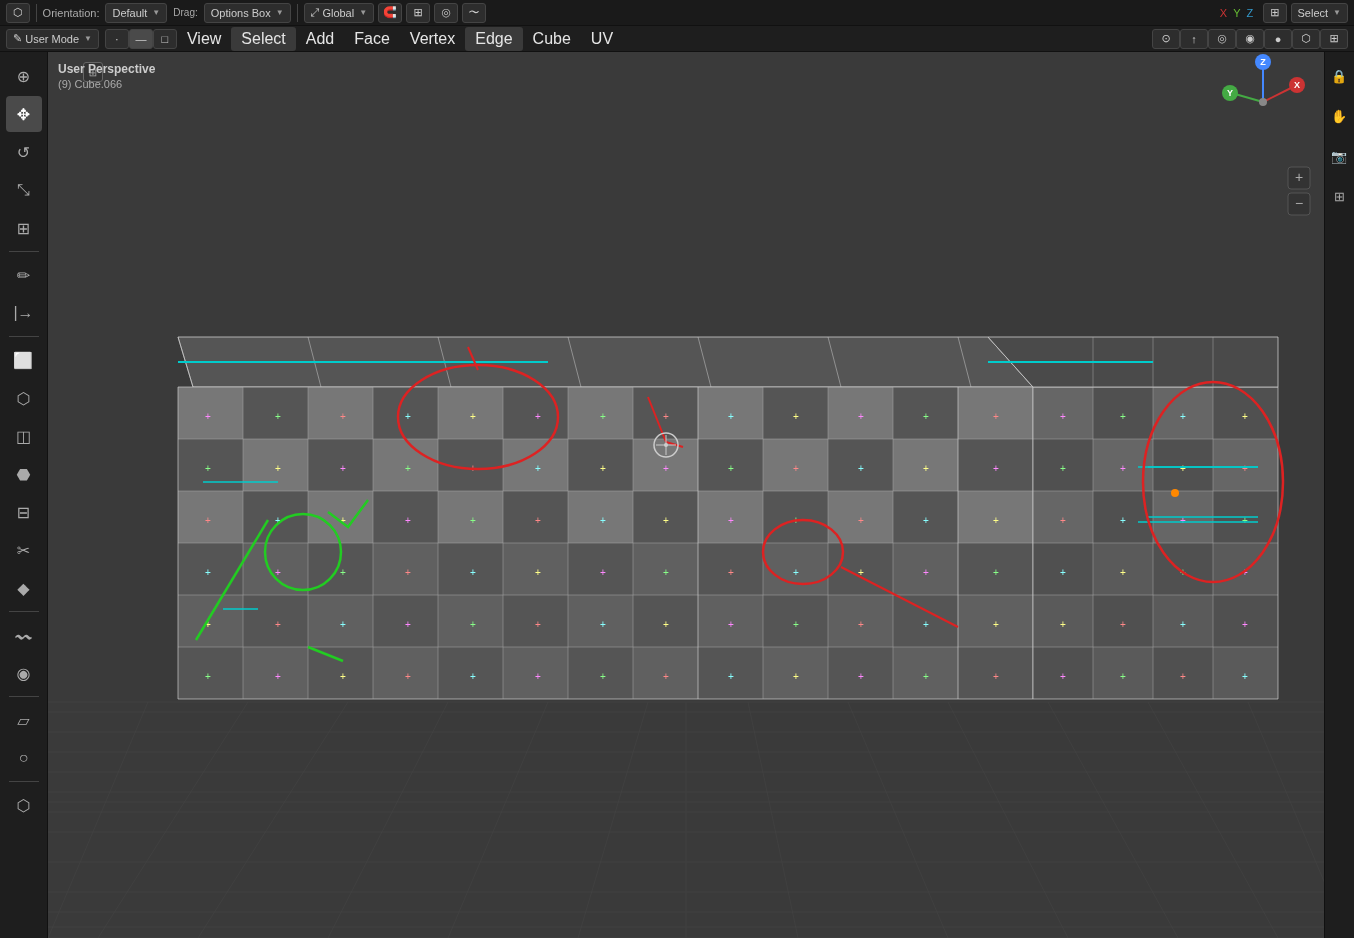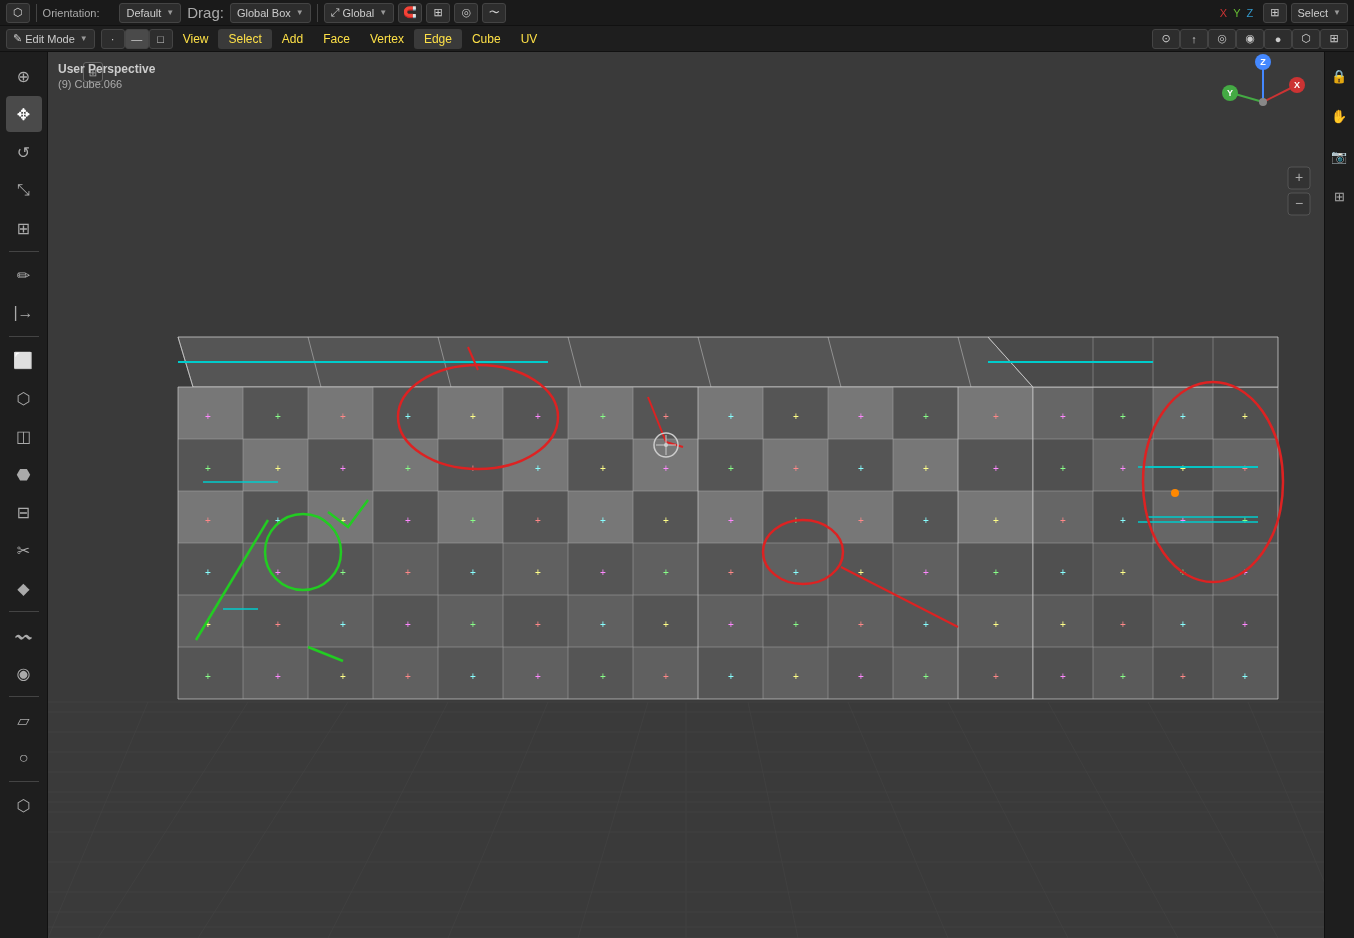--- a/index.html
+++ b/index.html
@@ -51,22 +51,22 @@
       background: #1e1e1e;
       display: flex;
       align-items: center;
       padding: 0 6px;
       gap: 0;
       z-index: 100;
       border-bottom: 1px solid #111;
     }
     .menu-item {
       padding: 3px 10px;
-      color: #fde047;
-      font-size: 12px;
+      color: #e5e5e5;
+      font-size: 16px;
       cursor: pointer;
       border-radius: 3px;
     }
     .menu-item.active { background: #3a3a3a; }
 
     
     #left-toolbar {
       position: absolute;
       top: 52px;
       left: 0;
@@ -153,29 +153,29 @@
   </style>
 </head>
 <body>
 
 <div id="top-bar">
   <div class="top-bar-item">
     <span>⬡</span>
   </div>
   <div class="top-bar-separator"></div>
 
-  <span style="font-size:11px;color:#aaa;margin-right:16px;">Orientation:</span>
+  <span style="font-size:11px;color:#aaa;margin-right:2px;">Orientation:</span>
   <div class="top-bar-item">
     <span>Default</span>
     <span class="dropdown-arrow">▼</span>
   </div>
 
-  <span style="font-size:15px;color:#aaa;margin:0 2px;">Drag:</span>
+  <span style="font-size:10px;color:#aaa;margin:0 2px;">Drag:</span>
   <div class="top-bar-item">
-    <span>Global Box</span>
+    <span>Options Box</span>
     <span class="dropdown-arrow">▼</span>
   </div>
 
   <div class="top-bar-separator"></div>
 
   <div class="top-bar-item">
     <span>⤢</span>
     <span>Global</span>
     <span class="dropdown-arrow">▼</span>
   </div>
@@ -208,21 +208,21 @@
 
   <div class="top-bar-item">
     <span>Select</span>
     <span class="dropdown-arrow">▼</span>
   </div>
 </div>
 
 <div id="menu-bar">
   <div class="top-bar-item" style="margin-right:6px;">
     <span>✎</span>
-    <span>Edit Mode</span>
+    <span>User Mode</span>
     <span class="dropdown-arrow">▼</span>
   </div>
 
   <div class="top-bar-item" style="width:24px;justify-content:center;">
     <span>·</span>
   </div>
   <div class="top-bar-item" style="width:24px;justify-content:center;background:#4a4a4a;">
     <span>—</span>
   </div>
   <div class="top-bar-item" style="width:24px;justify-content:center;">

